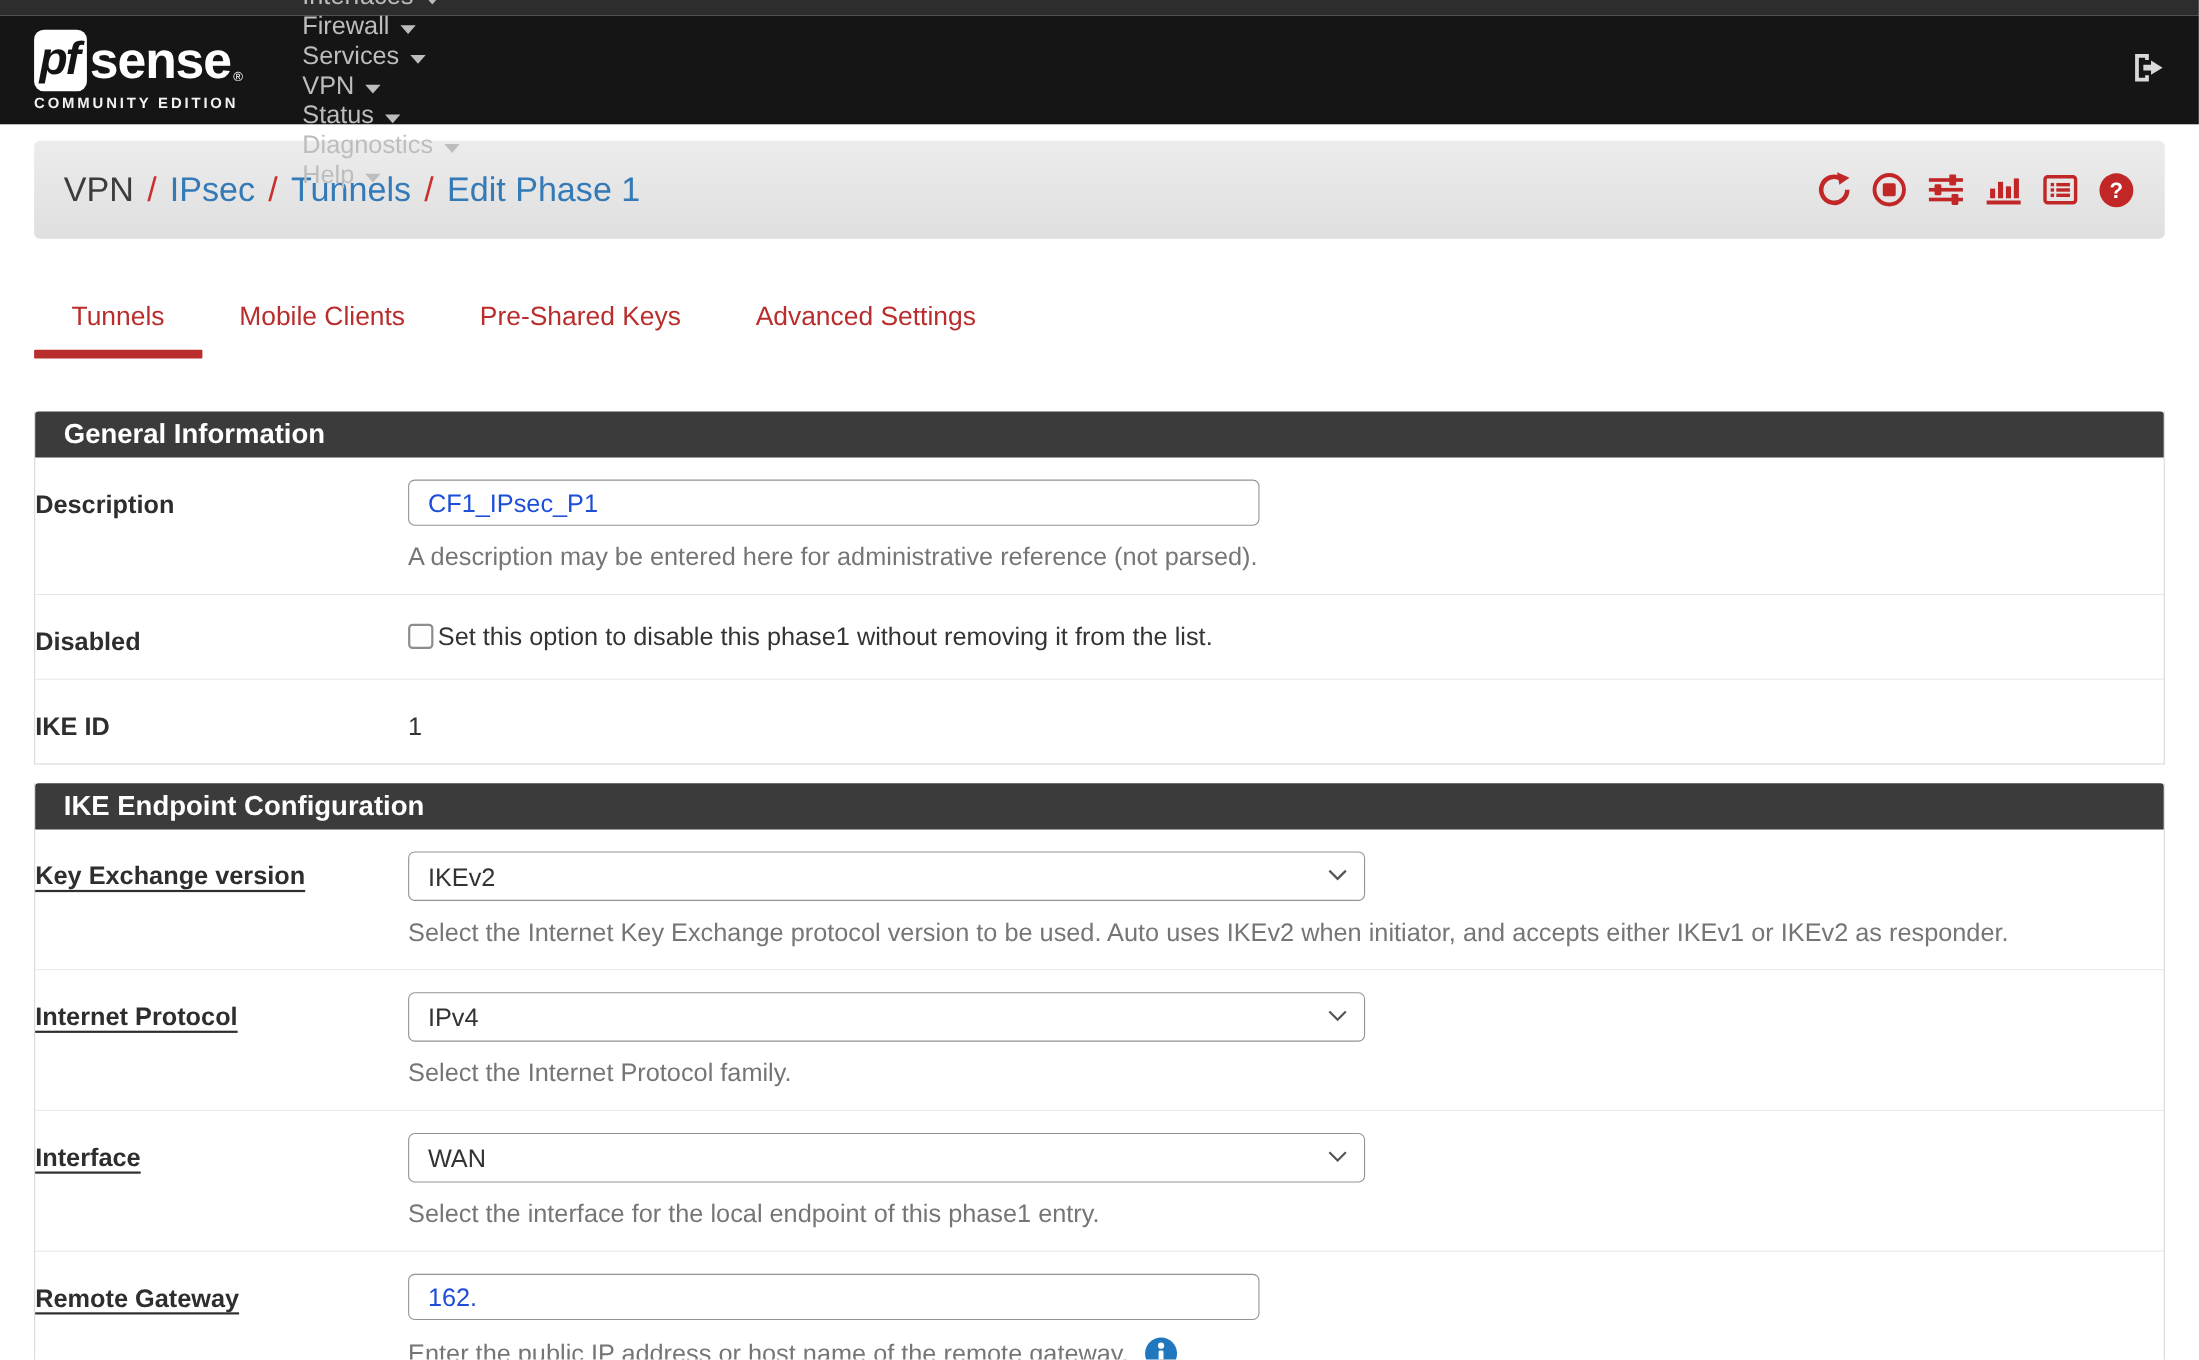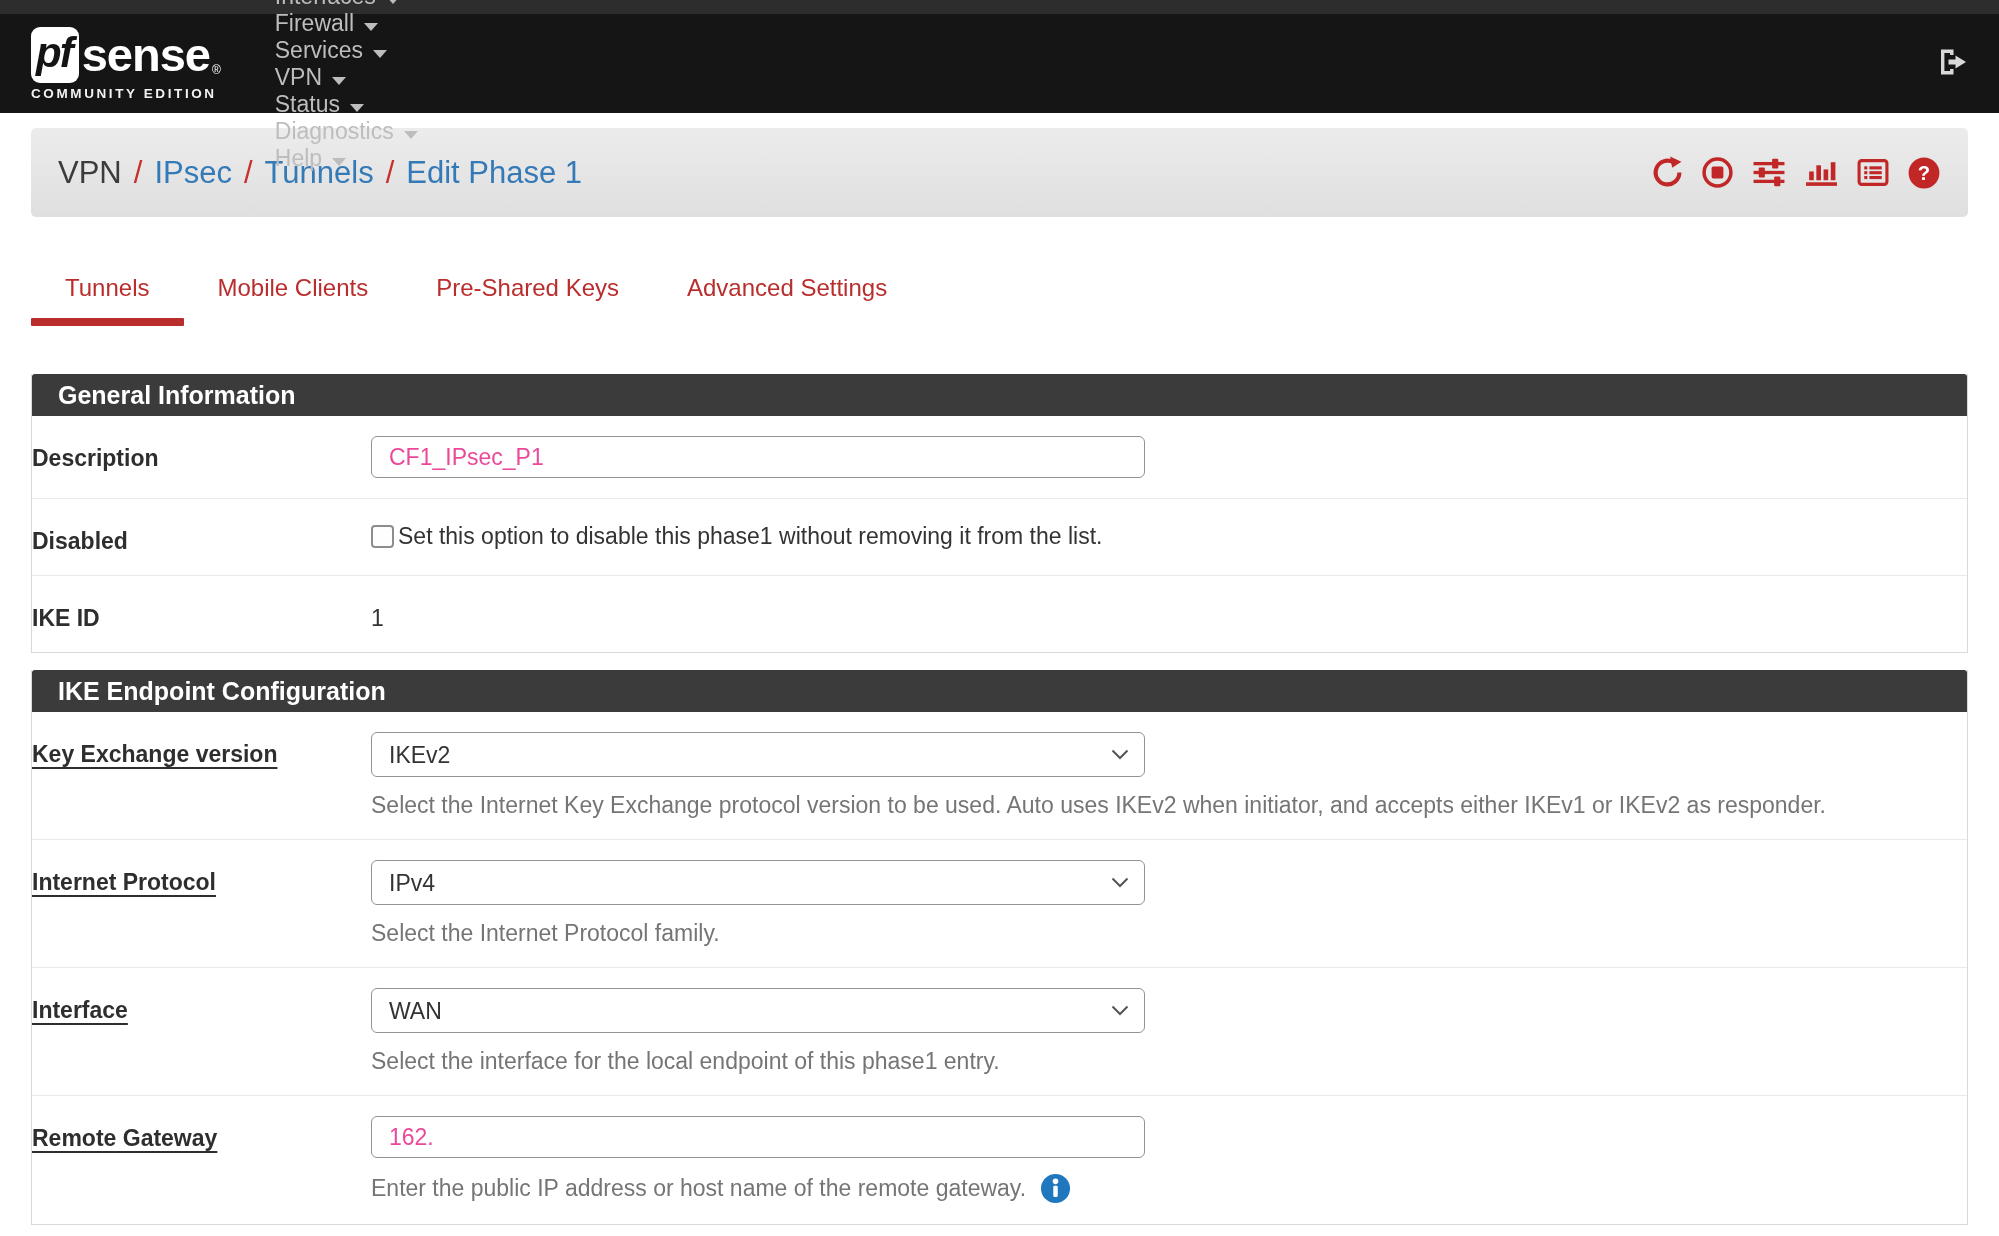--- a/index.html
+++ b/index.html
@@ -41,22 +41,22 @@
   .panel { margin:48px 31px 0; border:1px solid #d9d9d9; border-top:none; background:#fff; }
   .panel + .panel { margin-top:17px; }
   .panel-head { background:#3b3b3b; color:#fff; font-weight:bold; font-size:25px;
     height:42px; display:flex; align-items:center; padding:12px 26px; border-radius:3px 3px 0 0; }
   .frow { display:flex; padding:20px 0; border-bottom:1px solid #e9e9e9; }
   .frow:last-child { border-bottom:none; }
   .lcol { width:288px; text-align:left; font-weight:bold; color:#2e2e2e; font-size:23px; padding-top:9px; flex:none; }
   .lcol.u { text-decoration:underline; text-decoration-thickness:2px; text-underline-offset:5px; }
   .fcol { margin-left:51px; flex:1; }
   .txt-input { width:774px; height:42px; border:1px solid #939393; border-radius:6px;
-    font-size:23px; color:#ec4899; padding:0 17px; font-family:"Liberation Sans",sans-serif; background:#fff; }
-  .select-wrap { position:relative; width:774px; }
+    font-size:23px; color:#1d4ed8; padding:0 17px; font-family:"Liberation Sans",sans-serif; background:#fff; }
+  .select-wrap { position:relative; width:870px; }
   .select-wrap select { width:100%; height:45px; border:1px solid #939393; border-radius:6px;
     font-size:23px; color:#333; padding:0 17px; background:#fff; appearance:none; -webkit-appearance:none;
     font-family:"Liberation Sans",sans-serif; cursor:pointer; }
   .select-wrap .chev { position:absolute; right:16px; top:50%; transform:translateY(-50%); pointer-events:none; }
   .help { margin-top:15px; color:#757575; font-size:23px; display:flex; align-items:center; gap:14px; }
   .chk-line { display:flex; align-items:center; gap:4px; padding-top:4px; }
   .chk { appearance:none; -webkit-appearance:none; width:23px; height:23px; border:2px solid #8d8d8d;
     border-radius:4px; background:#fefefe; cursor:pointer; flex:none; }
   .chk-label { font-size:23px; color:#333; }
   .static-val { font-size:23px; color:#333; padding-top:9px; }
@@ -162,20 +162,21 @@
   <div class="tab">Advanced Settings</div>
 </div>
 
 <div class="panel">
   <div class="panel-head">General Information</div>
 
   <div class="frow">
     <div class="lcol">Description</div>
     <div class="fcol">
       <input class="txt-input" type="text" value="CF1_IPsec_P1" style="">
+      <div class="help">A description may be entered here for administrative reference (not parsed).</div>
     </div>
   </div>
 
   <div class="frow">
     <div class="lcol">Disabled</div>
     <div class="fcol">
       <div class="chk-line">
         <input class="chk" type="checkbox" style="">
         <span class="chk-label">Set this option to disable this phase1 without removing it from the list.</span>
       </div>

